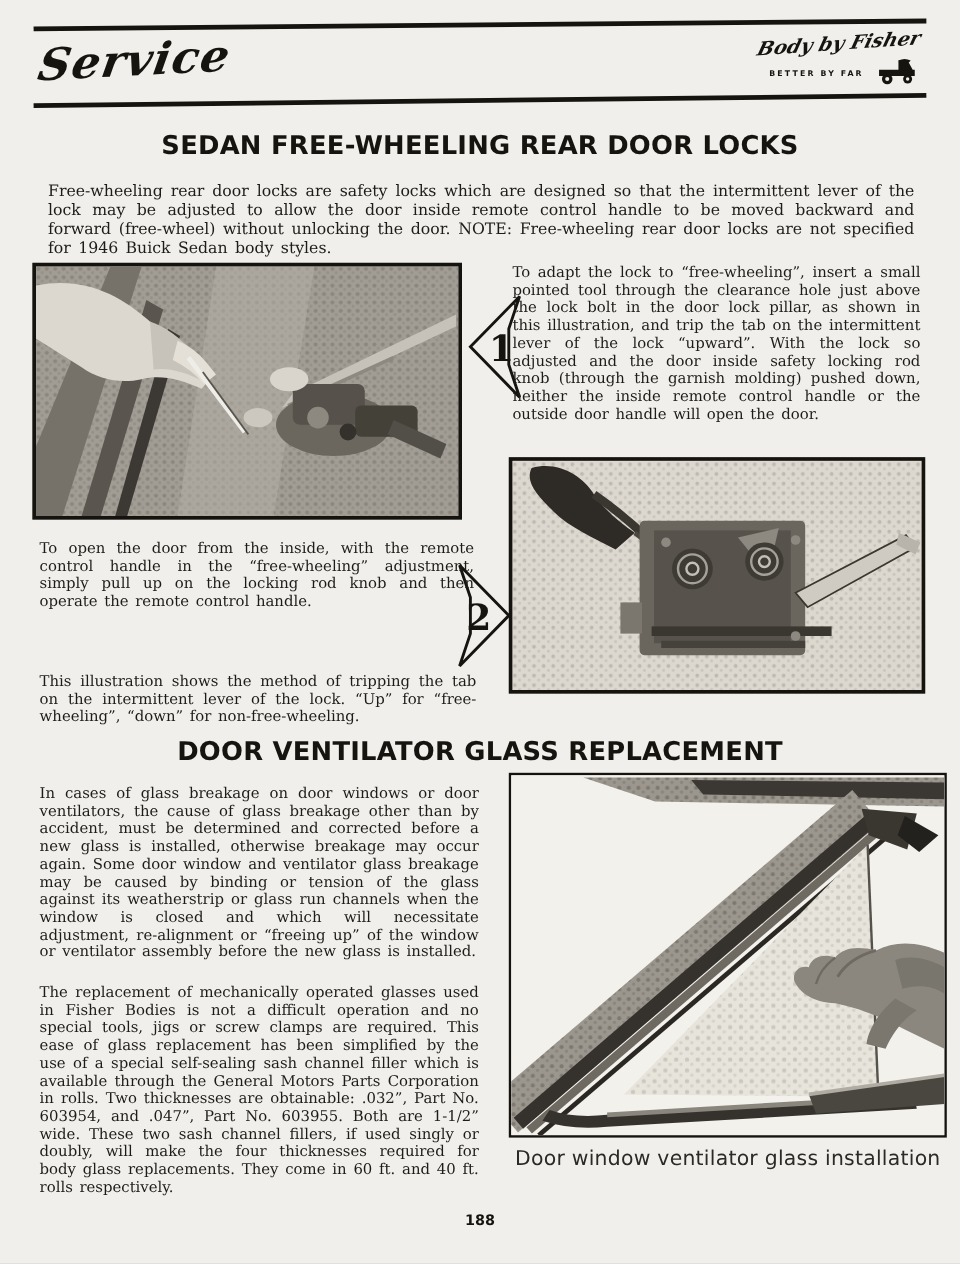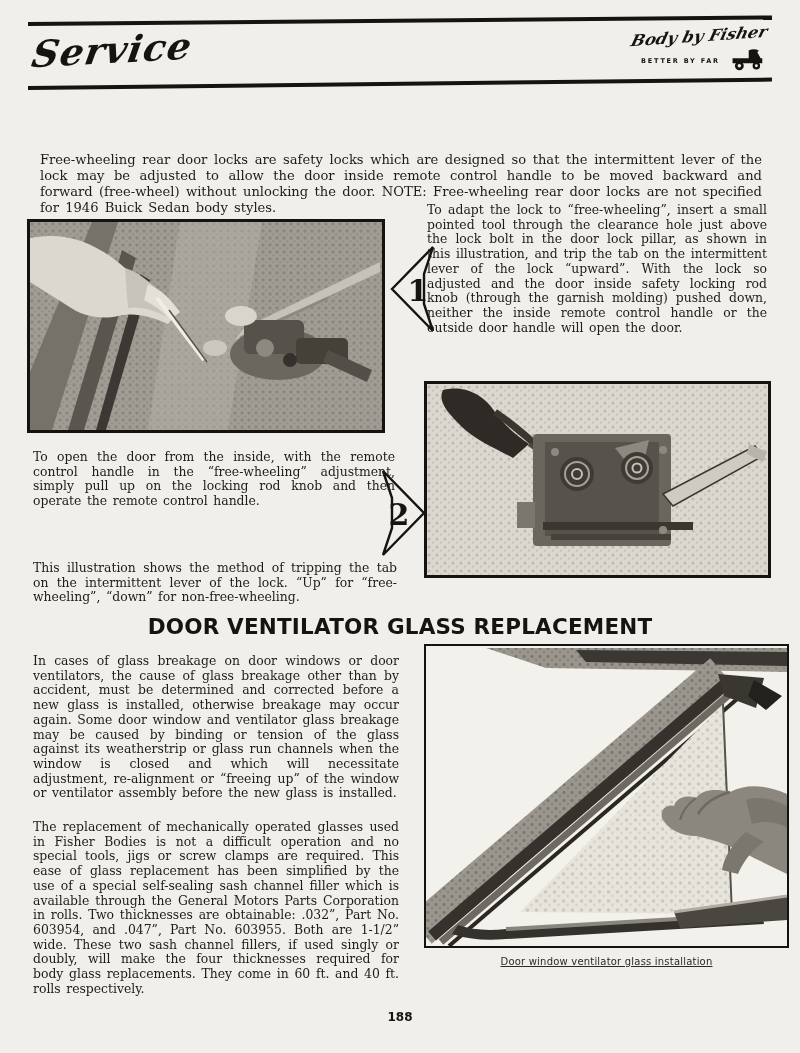--- a/index.html
+++ b/index.html
@@ -33,37 +33,37 @@
     font-family:"DejaVu Sans",sans-serif;font-weight:bold;
     font-size:21.5px;letter-spacing:0.2px;color:#15140f;white-space:nowrap;
   }
   .title1{top:109px;}
   .title2{top:614px;}
   .bodytext{
     position:absolute;font-size:12.4px;line-height:14.7px;
     text-align:justify;word-spacing:1.6px;margin:0;color:#1d1c19;
   }
   .intro{left:40px;top:152px;width:722px;font-size:13.1px;line-height:16.1px;word-spacing:2px;}
-  .adapt{left:427px;top:203px;width:340px;}
+  .adapt{left:427px;top:220px;width:340px;}
   .open-text{left:33px;top:450px;width:362px;}
   .tripping{left:33px;top:561px;width:364px;}
   .causes{left:33px;top:654px;width:366px;}
   .replacement{left:33px;top:820px;width:366px;}
   .photo{position:absolute;box-sizing:border-box;border:3px solid #14130f;background:#a39f97;}
   .photo svg{display:block;width:100%;height:100%;}
   .photo1{left:27px;top:219px;width:358px;height:214px;}
   .photo2{left:424px;top:381px;width:347px;height:197px;}
   .photo3{left:424px;top:644px;width:365px;height:304px;border-width:2px;background:#f3f1ec;}
   .arrow{position:absolute;}
   .arrow svg{display:block;width:100%;height:100%;overflow:visible;}
   .arrow1{left:389px;top:243px;width:47px;height:92px;}
   .arrow2{left:379px;top:467px;width:48px;height:92px;}
   .caption{
     position:absolute;left:424px;top:956px;width:365px;text-align:center;
-    font-family:"DejaVu Sans",sans-serif;font-size:10px;color:#2b2a26;letter-spacing:0.2px;text-decoration:underline;
+    font-family:"DejaVu Sans",sans-serif;font-size:17px;color:#2b2a26;letter-spacing:0.2px;
   }
   .replace-line{
     position:absolute;left:437px;top:981px;width:332px;
     font-size:13px;word-spacing:3px;margin:0;
   }
   .pagenum{
     position:absolute;left:0;right:0;top:1010px;text-align:center;
     font-family:"DejaVu Sans",sans-serif;font-weight:bold;font-size:12px;color:#15140f;
   }
 </style>
@@ -85,20 +85,21 @@
           <circle cx="11" cy="22" r="5.2" fill="#15140f"></circle>
           <circle cx="11" cy="22" r="2" fill="#f1efeb"></circle>
           <circle cx="31" cy="22" r="4.4" fill="#15140f"></circle>
           <circle cx="31" cy="22" r="1.7" fill="#f1efeb"></circle>
         </svg>
       </span>
     </div>
   </div>
   <div class="rule rule-bottom"></div>
 
+  <div class="htitle title1">SEDAN FREE-WHEELING REAR DOOR LOCKS</div>
   <p class="bodytext intro">Free-wheeling rear door locks are safety locks which are designed so that the intermittent lever of the lock may be adjusted to allow the door inside remote control handle to be moved backward and forward (free-wheel) without unlocking the door. NOTE: Free-wheeling rear door locks are not specified for 1946 Buick Sedan body styles.</p>
 
   <div class="photo photo1">
     <svg viewBox="0 0 352 208" preserveAspectRatio="none">
       <defs>
         <pattern id="p1ht" width="7" height="7" patternUnits="userSpaceOnUse">
           <rect width="7" height="7" fill="#a19d95"></rect>
           <circle cx="2" cy="2" r="1.7" fill="#8b877f"></circle>
           <circle cx="5.2" cy="5.2" r="1.3" fill="#959189"></circle>
         </pattern>

